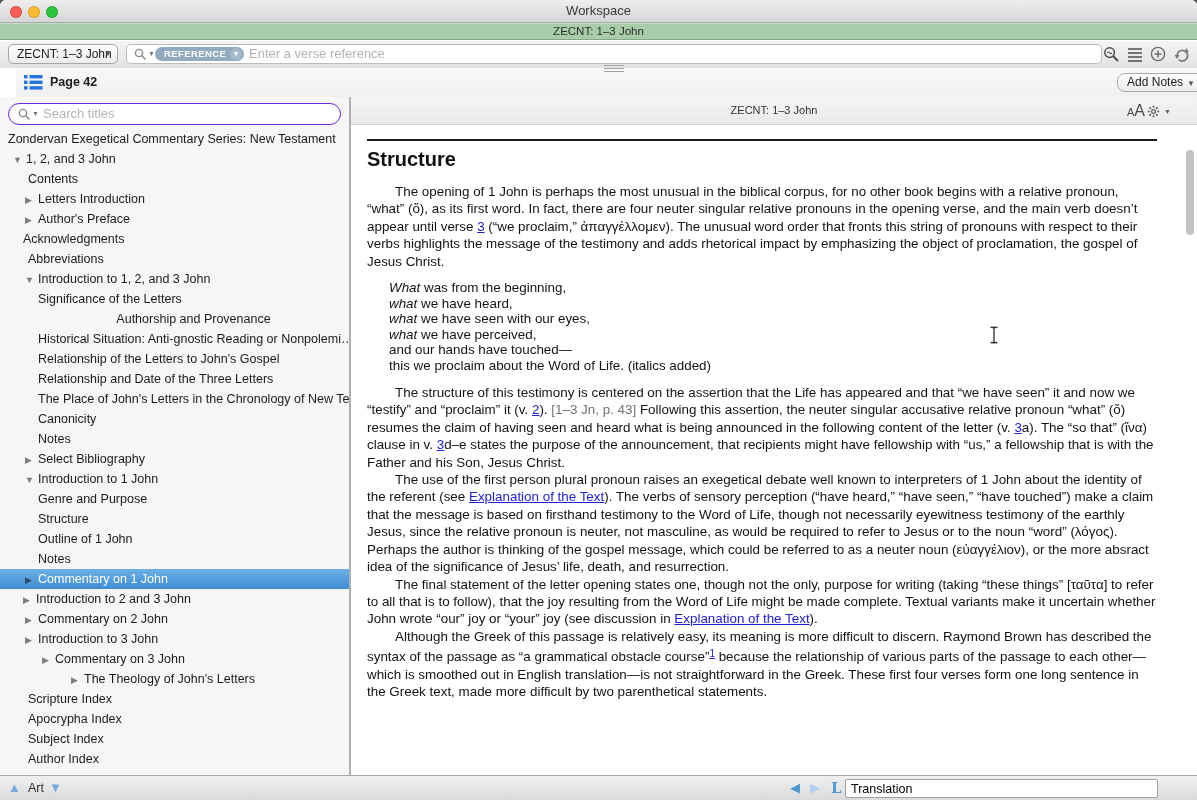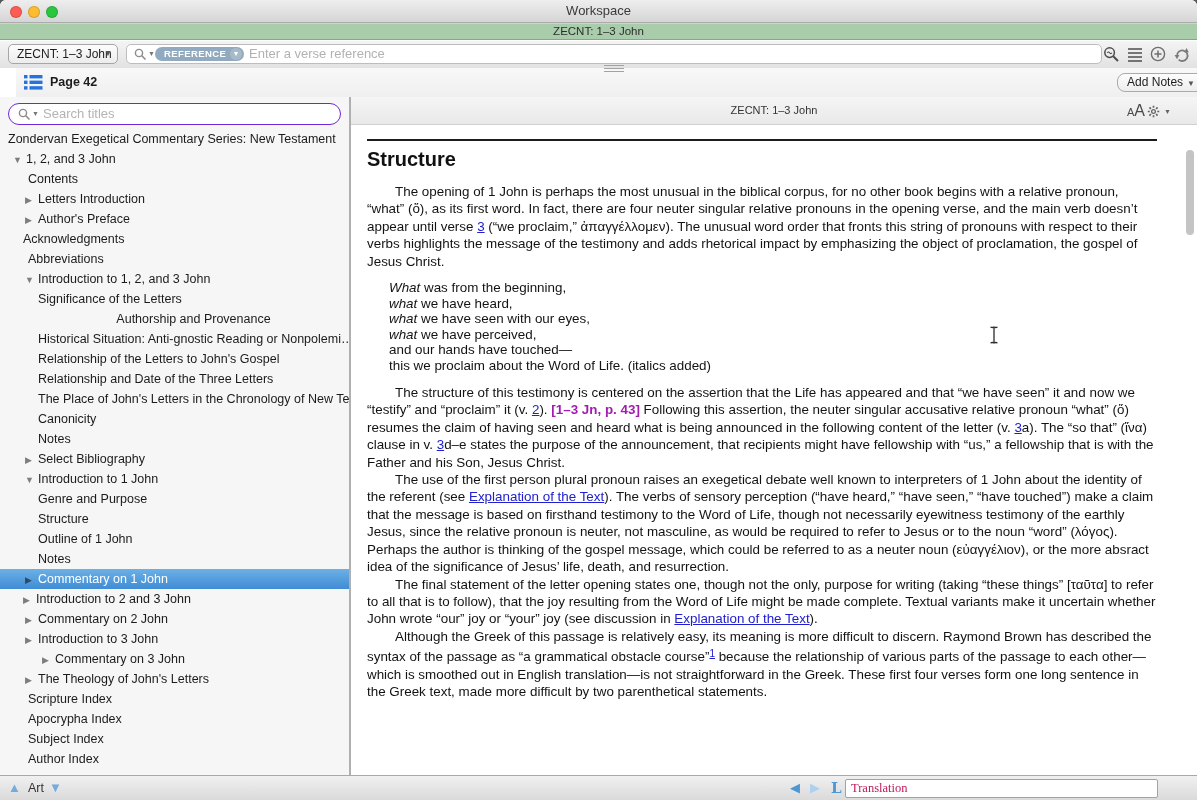--- a/index.html
+++ b/index.html
@@ -86,39 +86,39 @@
     padding:14px 40px 0 16px; }
   .rule { border:none; border-top:2px solid #1c1c1c; margin:0 0 7px 0; }
   .doc-heading { font-size:20px; font-weight:bold; color:#111; margin:2px 0 12px 0; }
   .para { font-size:13.4px; line-height:17.4px; color:#131313; text-indent:28px;
     text-align:left; }
   .poem { margin:10px 0 11px 22px; }
   .poem-line { font-size:13.4px; line-height:15.5px; color:#131313; }
   .seg-plain { }
   .seg-i { font-style:italic; }
   a.seg-link { color:#2020d0; text-decoration:underline; }
-  a.seg-ref { color:#a21caf; text-decoration:none;font-weight:bold; }
+  a.seg-ref { color:#737373; text-decoration:none; }
   a.seg-sup { color:#2020d0; text-decoration:underline; font-size:10px; vertical-align:4px; }
   .scroll-thumb { position:absolute; right:3px; top:53px; width:8px; height:85px;
     background:#c4c4c4; border-radius:4px; }
   .ibeam { position:absolute; left:638px; top:229px; }
 
   
   .footer { position:absolute; left:0; bottom:0; width:100%; height:25px;
     background:linear-gradient(#f0f0f0,#dadada); border-top:1px solid #a8a8a8; }
   .f-up { position:absolute; left:8px; top:0; color:#74aadc; font-size:13px; line-height:24px; }
   .f-art { position:absolute; left:28px; top:0; font-size:12.5px; color:#333; line-height:24px; }
   .f-down { position:absolute; left:49px; top:0; color:#74aadc; font-size:13px; line-height:24px; }
   .f-left { position:absolute; left:790px; top:0; color:#4f97d2; font-size:13px; line-height:24px; }
   .f-right { position:absolute; left:810px; top:0; color:#aed0ec; font-size:13px; line-height:24px; }
   .f-L { position:absolute; left:831px; top:0; color:#4f97d2; font-size:15px; font-weight:bold;
     font-family:"DejaVu Serif","Liberation Serif",serif; line-height:24px; }
   .f-input { position:absolute; left:845px; top:3px; width:313px; height:19px;
     border:1px solid #a3a3a3; border-radius:2px; font-size:12.5px; padding-left:5px;
-    font-family:Liberation Serif, serif; color:#be185d; }
+    font-family:Liberation Sans, sans-serif; color:#000000; }
 </style>
 </head>
 <body>
 
 <div class="window">
 
   <div class="titlebar">
     <span class="traffic tl-red"></span>
     <span class="traffic tl-yellow"></span>
     <span class="traffic tl-green"></span>
@@ -220,21 +220,21 @@
         <div class="tree-row" style="padding-left: 25px;"><span class="disclosure">▼</span><span>Introduction to 1 John</span></div>
         <div class="tree-row" style="padding-left: 38px;"><span>Genre and Purpose</span></div>
         <div class="tree-row" style="padding-left: 38px;"><span>Structure</span></div>
         <div class="tree-row" style="padding-left: 38px;"><span>Outline of 1 John</span></div>
         <div class="tree-row" style="padding-left: 38px;"><span>Notes</span></div>
         <div class="tree-row selected" style="padding-left: 25px;"><span class="disclosure">▶</span><span>Commentary on 1 John</span></div>
         <div class="tree-row" style="padding-left: 23px;"><span class="disclosure">▶</span><span>Introduction to 2 and 3 John</span></div>
         <div class="tree-row" style="padding-left: 25px;"><span class="disclosure">▶</span><span>Commentary on 2 John</span></div>
         <div class="tree-row" style="padding-left: 25px;"><span class="disclosure">▶</span><span>Introduction to 3 John</span></div>
         <div class="tree-row" style="padding-left: 42px;"><span class="disclosure">▶</span><span>Commentary on 3 John</span></div>
-        <div class="tree-row" style="padding-left: 25px;"><span class="disclosure">▶</span><span>The Theology of John's Letters</span></div>
+        <div class="tree-row" style="padding-left: 25px; margin-left: 46px;"><span class="disclosure">▶</span><span>The Theology of John's Letters</span></div>
         <div class="tree-row" style="padding-left: 28px;"><span>Scripture Index</span></div>
         <div class="tree-row" style="padding-left: 28px;"><span>Apocrypha Index</span></div>
         <div class="tree-row" style="padding-left: 28px;"><span>Subject Index</span></div>
         <div class="tree-row" style="padding-left: 28px;"><span>Author Index</span></div>
       </div>
   </div>
 
   <div class="main">
     <div class="main-header">
       <div class="mh-title">ZECNT: 1–3 John</div>

